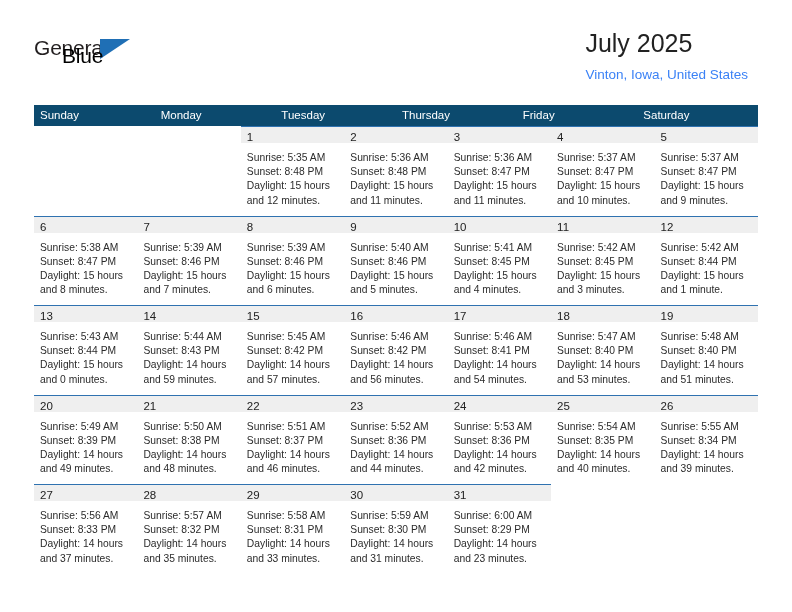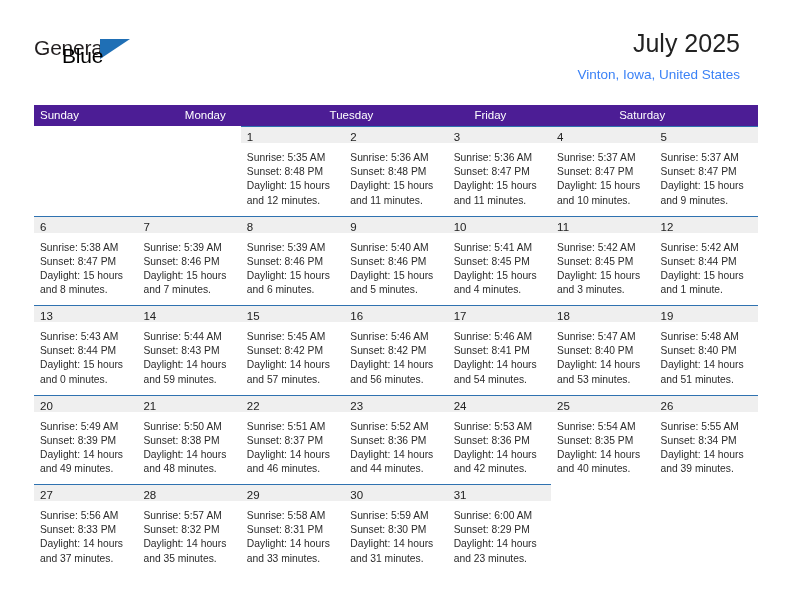--- a/index.html
+++ b/index.html
@@ -61,23 +61,23 @@
     left: 28px;
     top: 8px;
     font-size: 21px;
     letter-spacing: -0.2px;
     color: #000000;
     font-family: "Liberation Sans", sans-serif;
   }
 
   .title-block {
     position: absolute;
-    right: 16px;
+    right: 8px;
     top: 0;
-    text-align: right;
+    text-align: left;
   }
   .cal-title {
     font-size: 25px;
     color: #222222;
     line-height: 30px;
     white-space: nowrap;
   }
   .cal-subtitle {
     margin-top: 9px;
     font-size: 13.5px;
@@ -89,21 +89,21 @@
   
   .calendar {
     position: absolute;
     left: 34px;
     top: 105px;
     width: 724px;
   }
 
   .dow-row {
     display: flex;
-    background: #4c1d95;
+    background: #0c4a6e;
     height: 21px;
   }
   .dow-cell {
     flex: 1 1 0;
     color: #ffffff;
     font-size: 11.5px;
     line-height: 21px;
     padding-left: 6px;
     box-sizing: border-box;
     white-space: nowrap;
@@ -169,20 +169,21 @@
       <div class="cal-subtitle">Vinton, Iowa, United States</div>
     </div>
 
   </div>
 
   <div class="calendar">
     <div class="dow-row">
         <div class="dow-cell">Sunday</div>
         <div class="dow-cell">Monday</div>
         <div class="dow-cell">Tuesday</div>
+        <div class="dow-cell">Thursday</div>
         <div class="dow-cell">Friday</div>
         <div class="dow-cell">Saturday</div>
       </div>
     <div class="weeks">
         <div class="week">
           <div class="day empty">
             <div class="day-head"><span class="day-num"></span></div>
             <div class="day-body">
               <div class="day-line"></div>
               <div class="day-line"></div>

